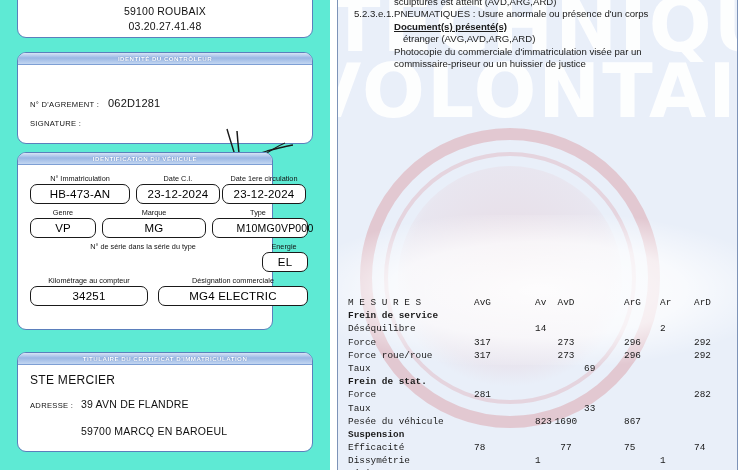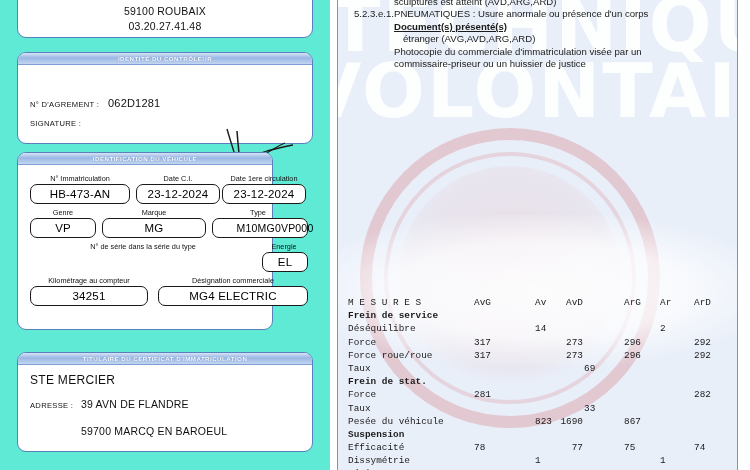--- a/index.html
+++ b/index.html
@@ -123,21 +123,21 @@
     font-size:9.4px;
     color:#1b1b1b;
     line-height:13.2px;
     white-space:pre;
   }
   #measures .mrow{position:relative;height:13.2px;}
   .m-lbl{position:absolute;left:4px;top:0;}
   .m-lbl.b{font-weight:bold;}
   .c-avg{position:absolute;left:130px;top:0;width:34px;text-align:left;}
   .c-av {position:absolute;left:167px;top:0;width:28px;text-align:left;margin-left:24px;}
-  .c-avd{position:absolute;left:205px;top:0;width:34px;text-align:right;}
+  .c-avd{position:absolute;left:205px;top:0;width:34px;text-align:center;}
   .c-arg{position:absolute;left:280px;top:0;width:34px;text-align:left;}
   .c-ar {position:absolute;left:316px;top:0;width:28px;text-align:left;}
   .c-ard{position:absolute;left:350px;top:0;width:34px;text-align:left;}
   
   .c-mid{position:absolute;left:240px;top:0;width:34px;text-align:left;}
 </style>
 </head>
 <body>
 
 <div id="page">

